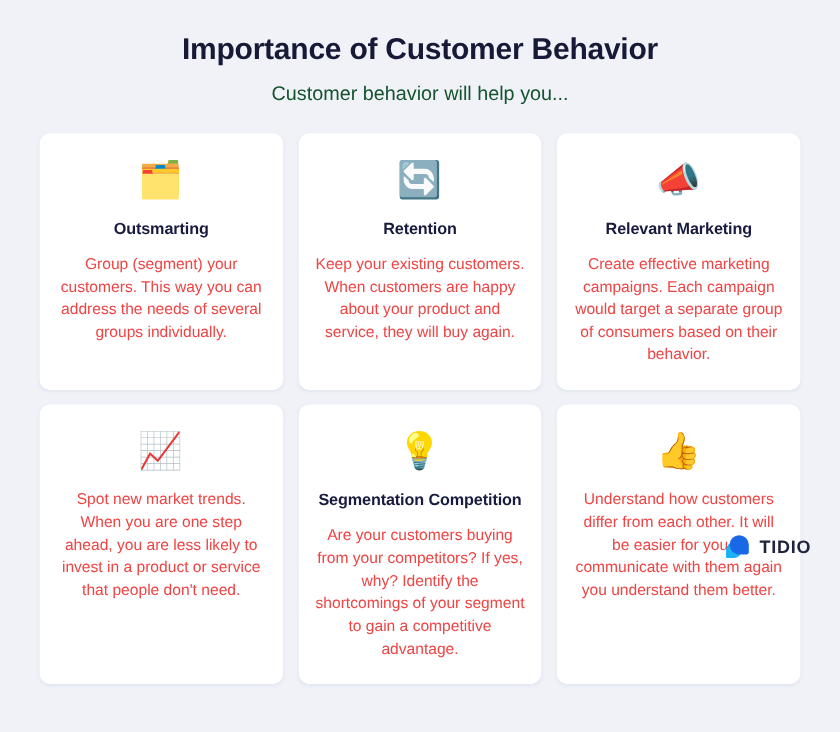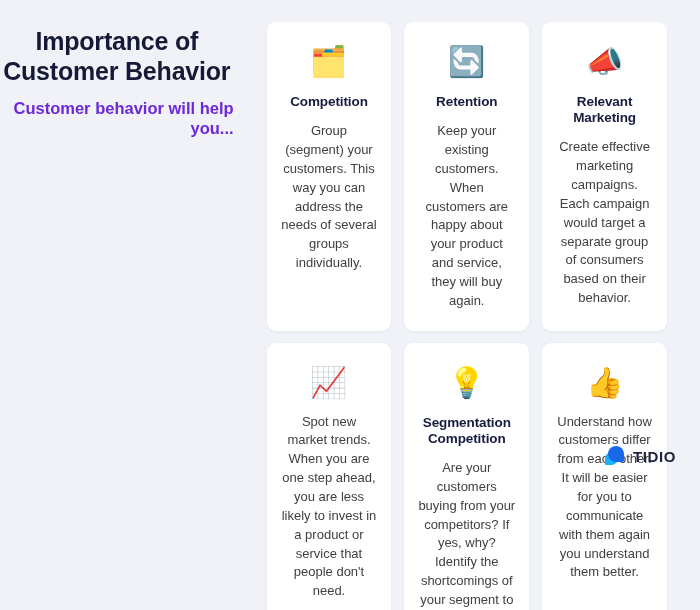--- a/index.html
+++ b/index.html
@@ -13,41 +13,40 @@
     font-family: "Liberation Sans", "DejaVu Sans", sans-serif;
     -webkit-font-smoothing: antialiased;
     overflow: hidden;
   }
   .page {
     position: relative;
     width: 700px;
     height: 471px;
     box-sizing: border-box;
     display: flex;
-    flex-direction: row;
+    flex-direction: column;
   }
   .header {
     padding-top: 26px;
     text-align: center;
   }
   .title {
     margin: 0;
     font-size: 25px;
     font-weight: bold;
     letter-spacing: -0.2px;
     color: #161a36;
     line-height: 1.2;
   }
   .subtitle {
     margin: 13px 0 0 0;
     font-size: 16.5px;
-    font-weight: bold;
-    color: #6d28d9;
+    font-weight: normal;
+    color: #14532d;
     line-height: 1.2;
-    text-align: right;
   }
   .grid {
     margin: 22px 33px 0 33px;
     display: grid;
     grid-template-columns: repeat(3, 1fr);
     grid-template-rows: auto auto;
     column-gap: 13px;
     row-gap: 12px;
   }
   .card {
@@ -74,21 +73,21 @@
     margin-top: 14px;
     font-size: 13.5px;
     font-weight: bold;
     color: #171c3f;
     letter-spacing: -0.1px;
     line-height: 1.2;
   }
   .card-body {
     margin-top: 12px;
     font-size: 13px;
-    color: #404040;
+    color: #ef4444;
     line-height: 1.45;
     max-width: 190px;
   }
   .footer {
     position: absolute;
     right: 24px;
     bottom: 4px;
     display: flex;
     align-items: center;
     gap: 7px;
@@ -133,21 +132,21 @@
 
   <div class="header">
     <h1 class="title">Importance of Customer Behavior</h1>
     <p class="subtitle">Customer behavior will help you...</p>
   </div>
 
   <div class="grid">
 
     <div class="card">
       <div class="card-icon">🗂️</div>
-      <div class="card-title">Competition</div>
+      <div class="card-title">Outsmarting</div>
       <div class="card-body">Group (segment) your customers. This way you can address the needs of several groups individually.</div>
     </div>
 
     <div class="card">
       <div class="card-icon">🔄</div>
       <div class="card-title">Retention</div>
       <div class="card-body">Keep your existing customers. When customers are happy about your product and service, they will buy again.</div>
     </div>
 
     <div class="card">

